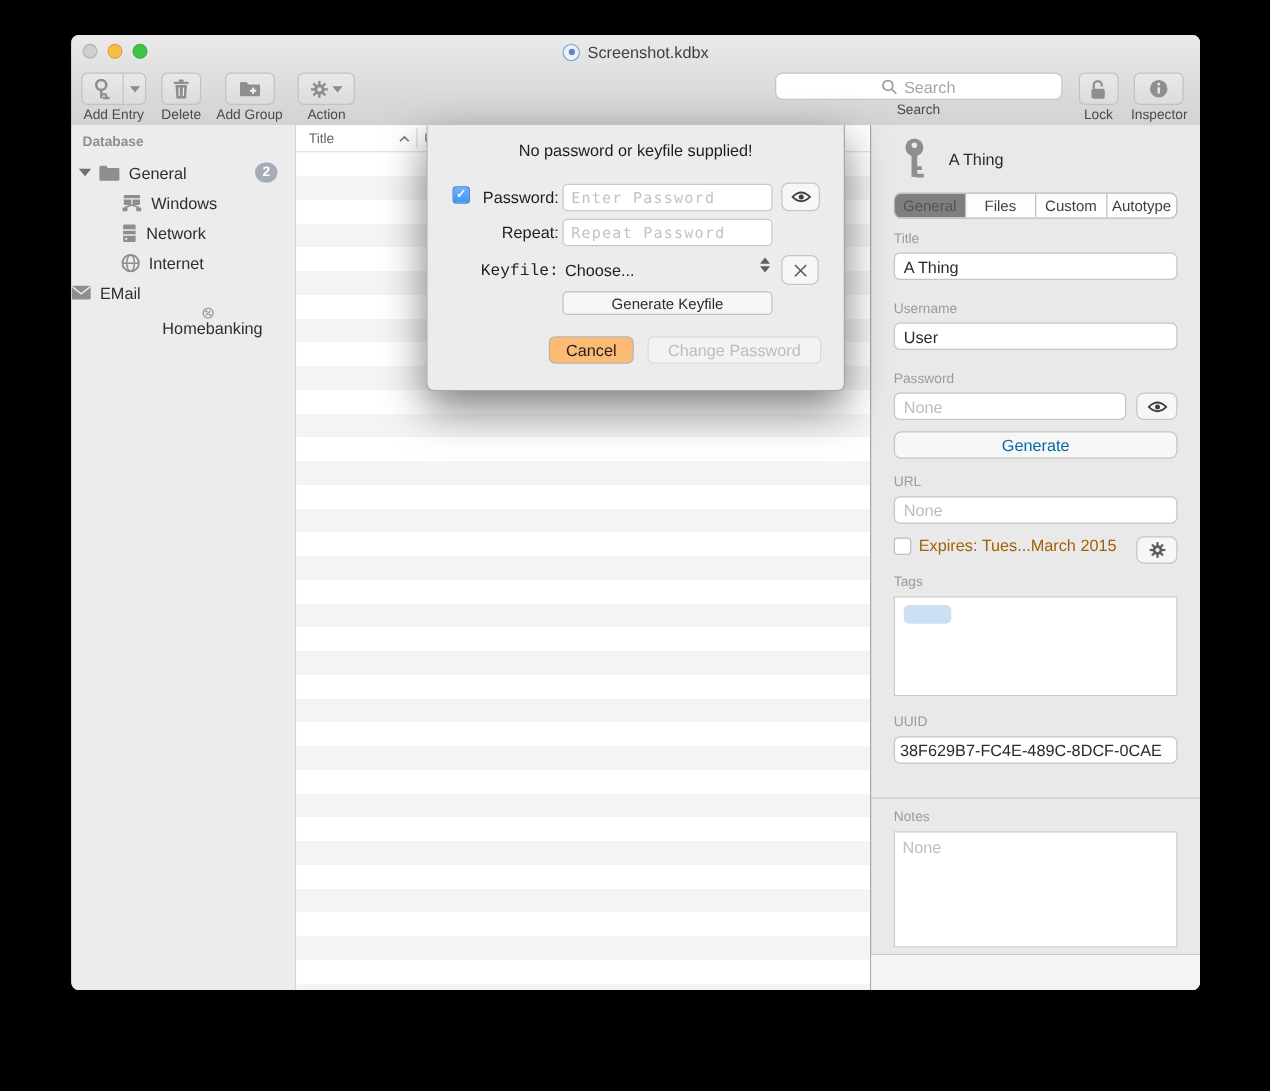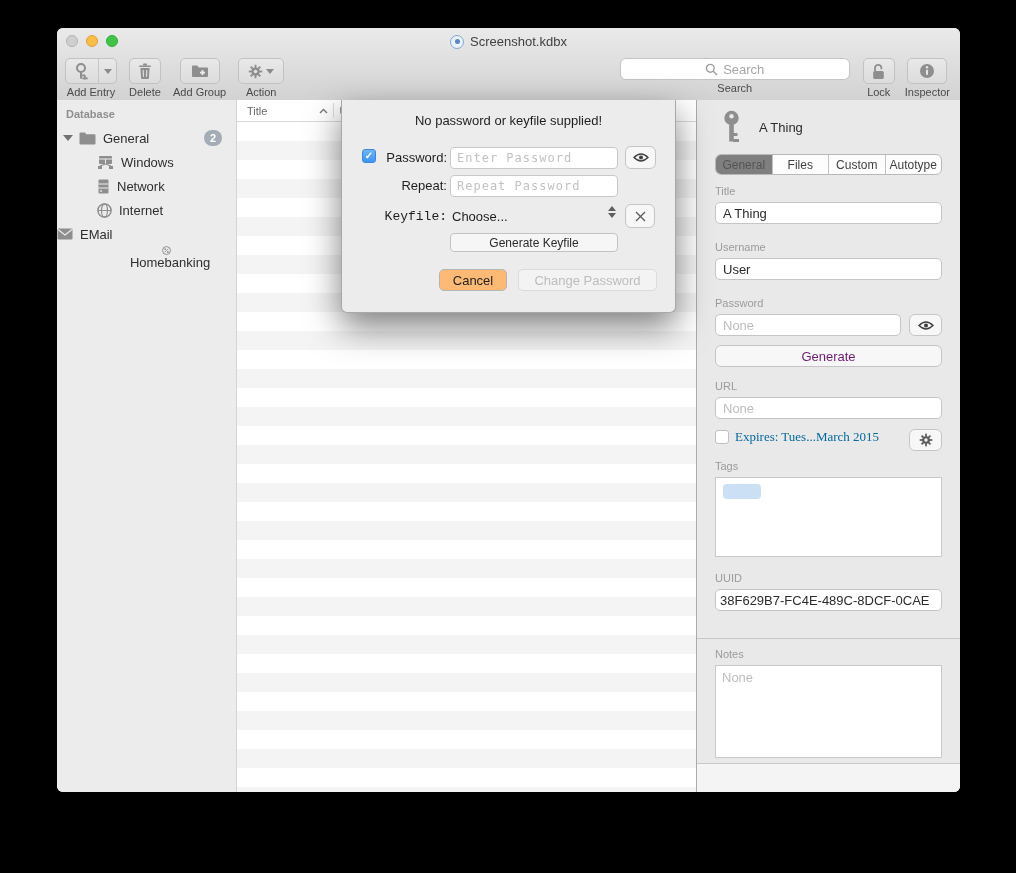--- a/index.html
+++ b/index.html
@@ -65,25 +65,25 @@
   .entry-head{position:absolute;top:10px;left:24px;display:flex;align-items:center;gap:17px;}
   .entry-title{font-size:13px;color:#2B2B2B;}
   .seg{position:absolute;top:54px;left:18px;width:227px;height:21px;display:flex;background:#FDFDFD;
     border:1px solid #B9B9B9;border-radius:6px;overflow:hidden;box-sizing:border-box;}
   .seg .s{flex:1;display:flex;align-items:center;justify-content:center;font-size:12px;color:#3F3F3F;border-left:1px solid #C2C2C2;}
   .seg .s:first-child{border-left:none;}
   .seg .s.sel{background:#7F7F7F;color:#545454;}
   .sq-btn{position:absolute;background:#F7F7F7;border:1px solid #C5C5C5;border-radius:6px;
     display:flex;align-items:center;justify-content:center;box-sizing:border-box;}
   .gen-btn{position:absolute;left:18px;width:227px;height:22px;background:#F7F7F7;border:1px solid #C5C5C5;border-radius:6px;
-    font-size:13px;color:#701a75;display:flex;align-items:center;justify-content:center;box-sizing:border-box;}
+    font-size:13px;color:#0369a1;display:flex;align-items:center;justify-content:center;box-sizing:border-box;}
   .cb{width:14px;height:14px;border-radius:3px;box-sizing:border-box;display:flex;align-items:center;justify-content:center;flex:none;}
   .cb.on{background:linear-gradient(#6FB5F9,#3E95F2);border:1px solid #3A87E0;color:#FFF;font-size:11px;font-weight:bold;}
   .cb.off{background:#FFF;border:1px solid #C0C0C0;}
-  .exp-row{position:absolute;left:18px;top:329px;display:flex;align-items:center;gap:6px;font-size:13px;color:#0369a1;font-family:Liberation Serif, serif;}
+  .exp-row{position:absolute;left:18px;top:329px;display:flex;align-items:center;gap:6px;font-size:13px;color:#a16207;}
   .tagsbox{position:absolute;left:18px;top:377px;width:227px;height:80px;background:#FFF;border:1px solid #C9C9C9;box-sizing:border-box;}
   .tagpill{position:absolute;left:7px;top:6px;width:38px;height:15px;background:#CCE0F5;border-radius:4px;}
   .idivider{position:absolute;left:0;right:0;height:1px;background:#C9C9C9;}
   .notes{position:absolute;left:18px;top:565px;width:227px;height:93px;background:#FFF;border:1px solid #C9C9C9;
     font-size:13px;color:#2B2B2B;padding:4px 6px;box-sizing:border-box;resize:none;font-family:"Liberation Sans",sans-serif;outline:none;}
   .ifooter{position:absolute;left:0;right:0;bottom:0;height:28px;background:#F4F4F4;border-top:1px solid #C9C9C9;}
   
   .sheet{position:absolute;left:284px;top:72px;width:335px;height:213px;background:#ECECEC;
     border:1px solid #A8A8A8;border-top:none;border-radius:0 0 6px 6px;box-sizing:border-box;
     box-shadow:0 14px 34px rgba(0,0,0,.5);z-index:5;}

